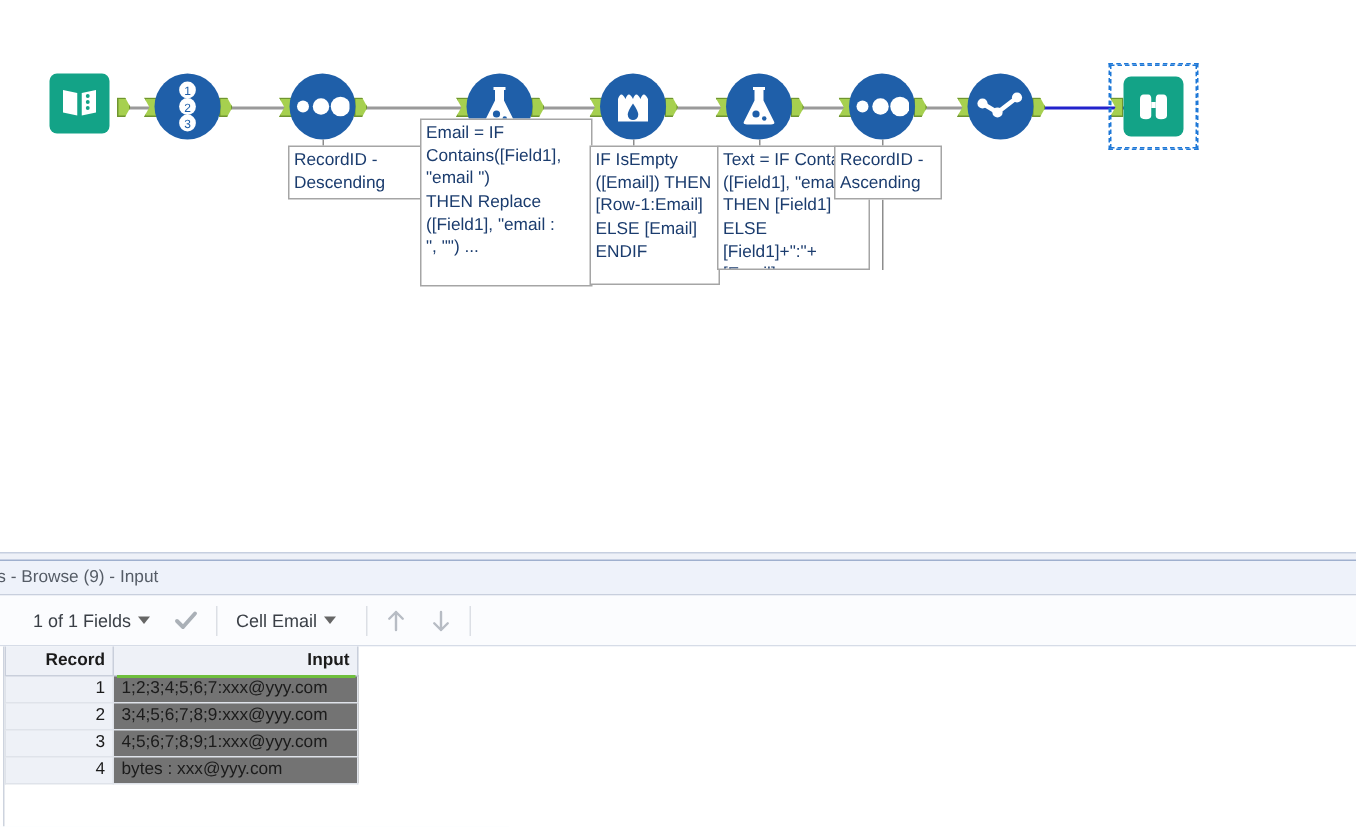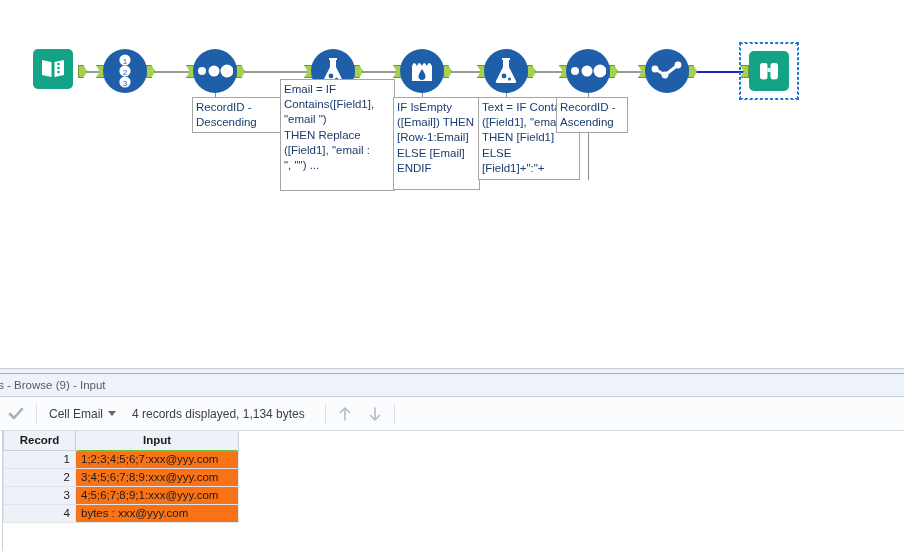--- a/index.html
+++ b/index.html
@@ -90,26 +90,26 @@
   .tb-sep { width:1px; height:20px; background:#dcdfe5; margin:0 4px; }
   .caret { width:0;height:0;border-left:4px solid transparent;border-right:4px solid transparent;border-top:5px solid #666; }
 
   #grid {
     position:absolute; left:0; top:57px; width:904px; height:120px;
     background:#ffffff;
   }
   table.rgrid { border-collapse:collapse; font-size:11.5px; color:#1b1b1b; }
   table.rgrid th {
     background:#eef1f7; border:1px solid #c9cfdb; border-top:none;
-    font-weight:bold; text-align:center; padding:2px 5px; height:19px;
+    font-weight:bold; text-align:right; padding:2px 5px; height:19px;
     font-size:11.5px; color:#1b1b1b;
   }
   table.rgrid td {
     border:1px solid #dfe3ea; padding:1px 5px; height:18px;
-    background:#f97316; white-space:nowrap;
+    background:#737373; white-space:nowrap;
   }
   table.rgrid td.recno { background:#eef1f7; text-align:right; width:72px; color:#1b1b1b;}
   table.rgrid td.textcol { width:163px; }
   .greenbar { height:2px; background:#6fbf3e; }
   #grid-left-strip { position:absolute; left:0; top:0; width:3px; height:120px; background:#ffffff; border-right:1px solid #cdd3de;}
 </style>
 </head>
 <body>
 
 <div id="app">
@@ -278,33 +278,34 @@
 
   <div id="splitter"></div>
 
   <div id="results">
 
     <div id="results-title">
       <span>ults - Browse (9) - Input</span>
     </div>
 
     <div id="results-toolbar">
+      <div class="tb-item" style="margin-left:14px;">
+        <span>1 of 1 Fields</span>
+        <span class="caret"></span>
+      </div>
       <div class="tb-item">
         <svg width="16" height="14" viewBox="0 0 16 14">
           <path d="M2 7 L6 11 L14 2" stroke="#aab0b7" stroke-width="2.6" fill="none" stroke-linecap="round" stroke-linejoin="round"></path>
         </svg>
       </div>
       <div class="tb-sep"></div>
       <div class="tb-item">
         <span>Cell Email</span>
         <span class="caret"></span>
       </div>
-      <div class="tb-item">
-        <span>4 records displayed, 1,134 bytes</span>
-      </div>
       <div class="tb-sep" style="margin-left:12px;"></div>
       <div class="tb-item">
         <svg width="14" height="16" viewBox="0 0 14 16">
           <path d="M7 14 L7 2 M2.5 6.5 L7 2 L11.5 6.5" stroke="#b7bcc4" stroke-width="1.6" fill="none" stroke-linecap="round" stroke-linejoin="round"></path>
         </svg>
       </div>
       <div class="tb-item">
         <svg width="14" height="16" viewBox="0 0 14 16">
           <path d="M7 2 L7 14 M2.5 9.5 L7 14 L11.5 9.5" stroke="#b7bcc4" stroke-width="1.6" fill="none" stroke-linecap="round" stroke-linejoin="round"></path>
         </svg>

